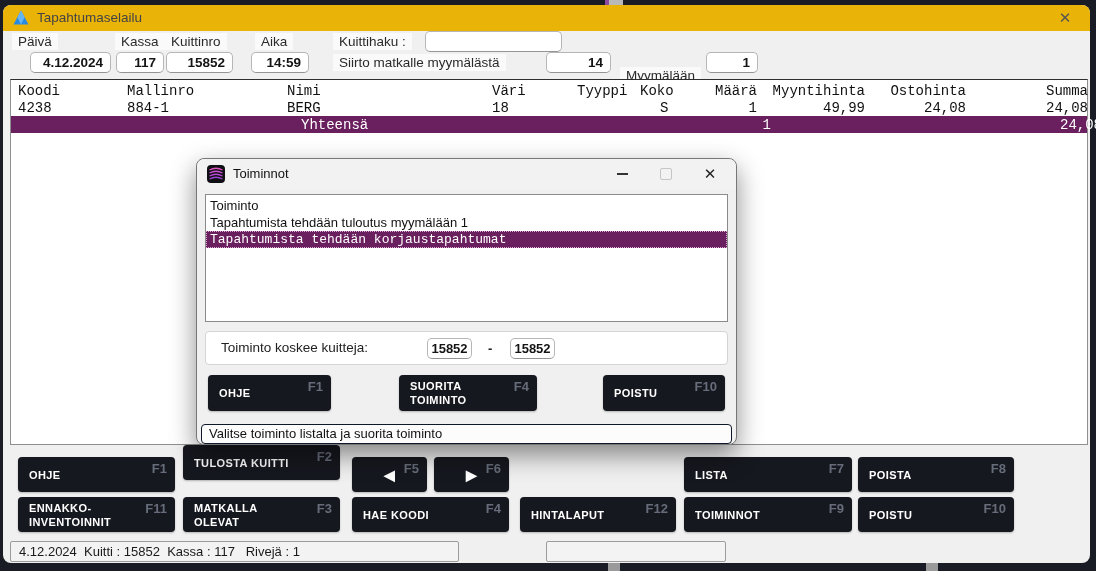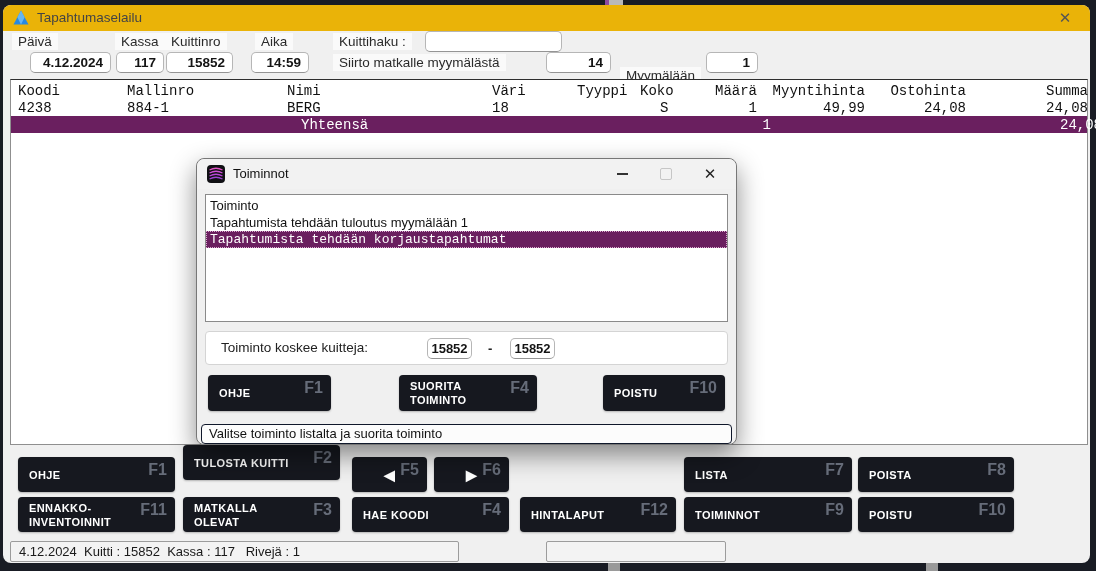--- a/index.html
+++ b/index.html
@@ -45,21 +45,21 @@
   .c7{width:108px;text-align:right;}
   .c8{width:101px;text-align:right;}
   .c9{width:122px;text-align:right;}
   .total-row{position:absolute;left:0;top:36px;width:100%;height:17px;background:#6a1f5f;}
   .total-row .trow{color:#fff;top:1px;padding-left:14px;}
   
   .fnbtn{position:absolute;height:35px;background:#16181f;border-radius:4px;box-shadow:0 1px 2px rgba(0,0,0,.25);}
   .fnbtn .lbl{position:absolute;left:11px;top:50%;transform:translateY(-50%);
     color:#fff;font-weight:bold;font-size:11px;letter-spacing:.4px;line-height:14px;white-space:pre-line;}
   .fnbtn .lbl.center{left:50%;transform:translate(-50%,-50%);font-size:14px;}
-  .fnbtn .fkey{position:absolute;top:4px;right:8px;font-size:16px;font-weight:bold;color:#666c79;}
+  .fnbtn .fkey{position:absolute;top:4px;right:8px;font-size:13px;font-weight:bold;color:#666c79;}
   
   .dialog{position:absolute;left:196px;top:158px;width:541px;height:287px;
     background:#f0f0f0;border:1px solid #777;border-radius:8px;box-sizing:border-box;
     box-shadow:0 10px 26px rgba(0,0,0,.45);z-index:10;}
   .dialog-title-bar{position:absolute;left:0;top:0;right:0;height:30px;background:#f2f2f2;border-radius:8px 8px 0 0;}
   .dialog-icon{position:absolute;left:10px;top:6px;width:18px;height:18px;}
   .dialog-title{position:absolute;left:36px;top:7px;font-size:13px;color:#111;}
   .dlg-min{position:absolute;right:108px;top:14px;width:11px;height:2px;background:#333;}
   .dlg-max{position:absolute;right:64px;top:9px;width:10px;height:10px;border:1.5px solid #c6c6c6;border-radius:2px;}
   .dlg-close{position:absolute;right:14px;top:5px;width:24px;height:20px;display:flex;align-items:center;justify-content:center;

